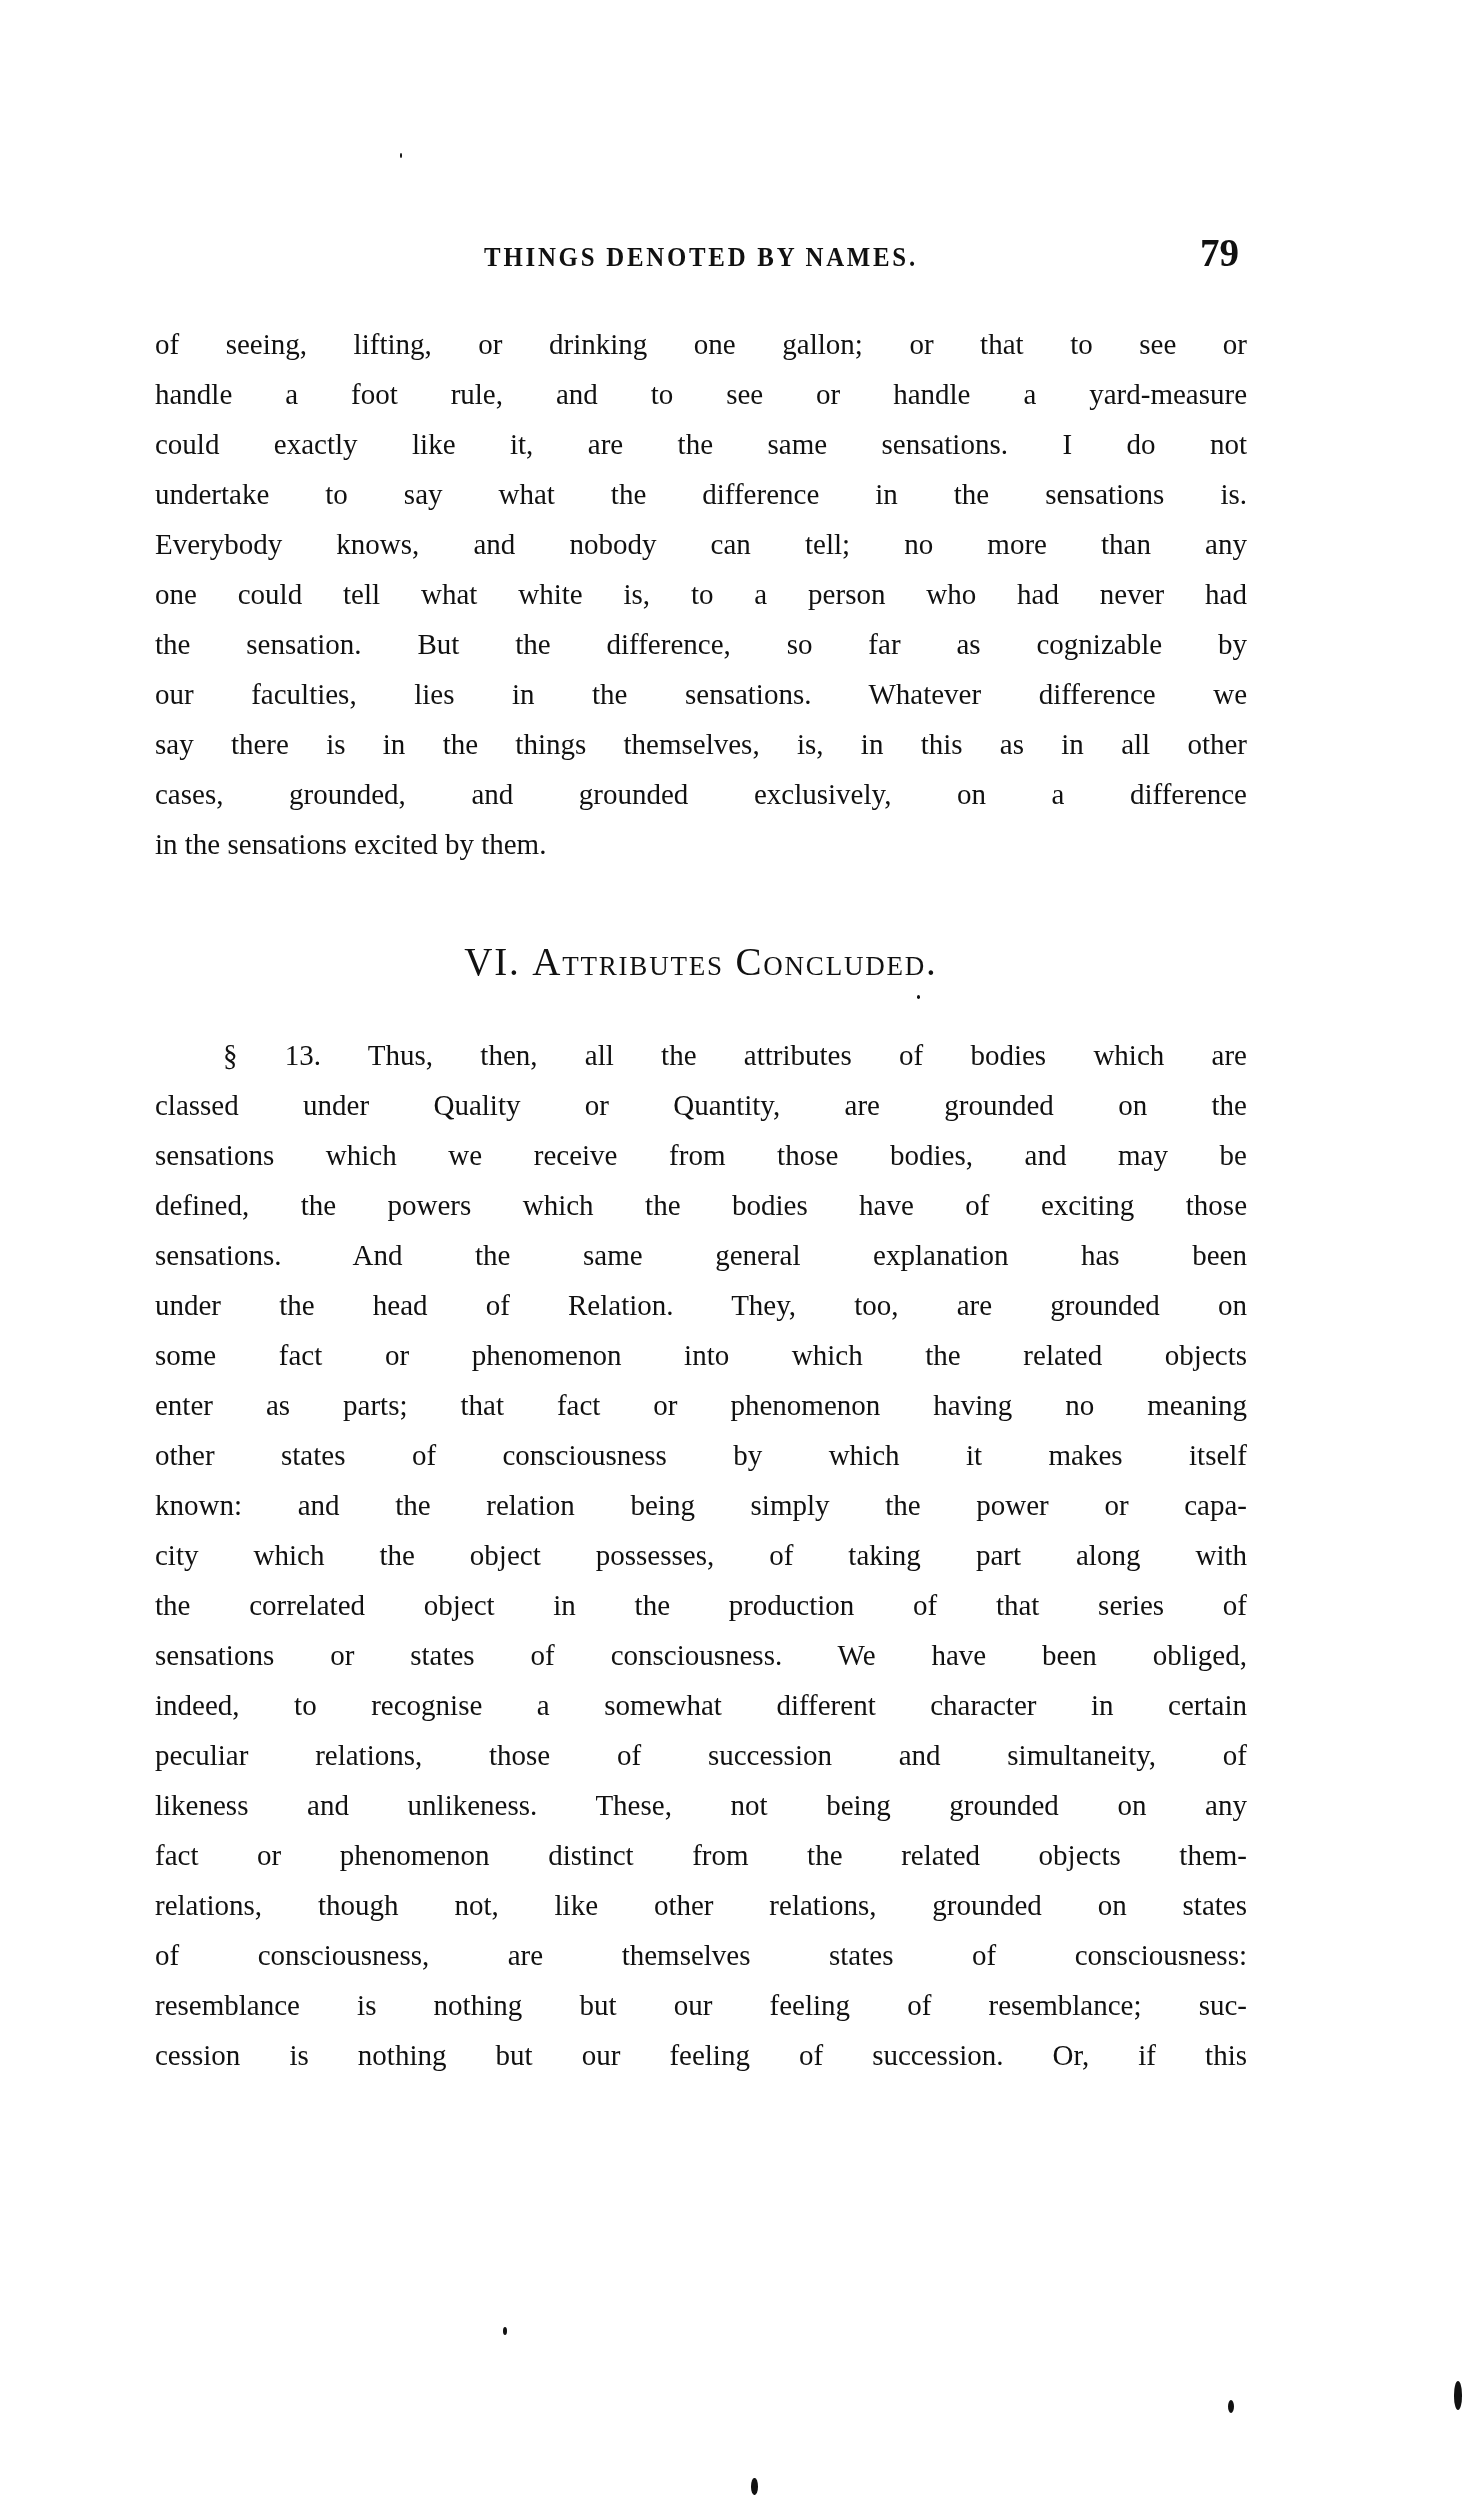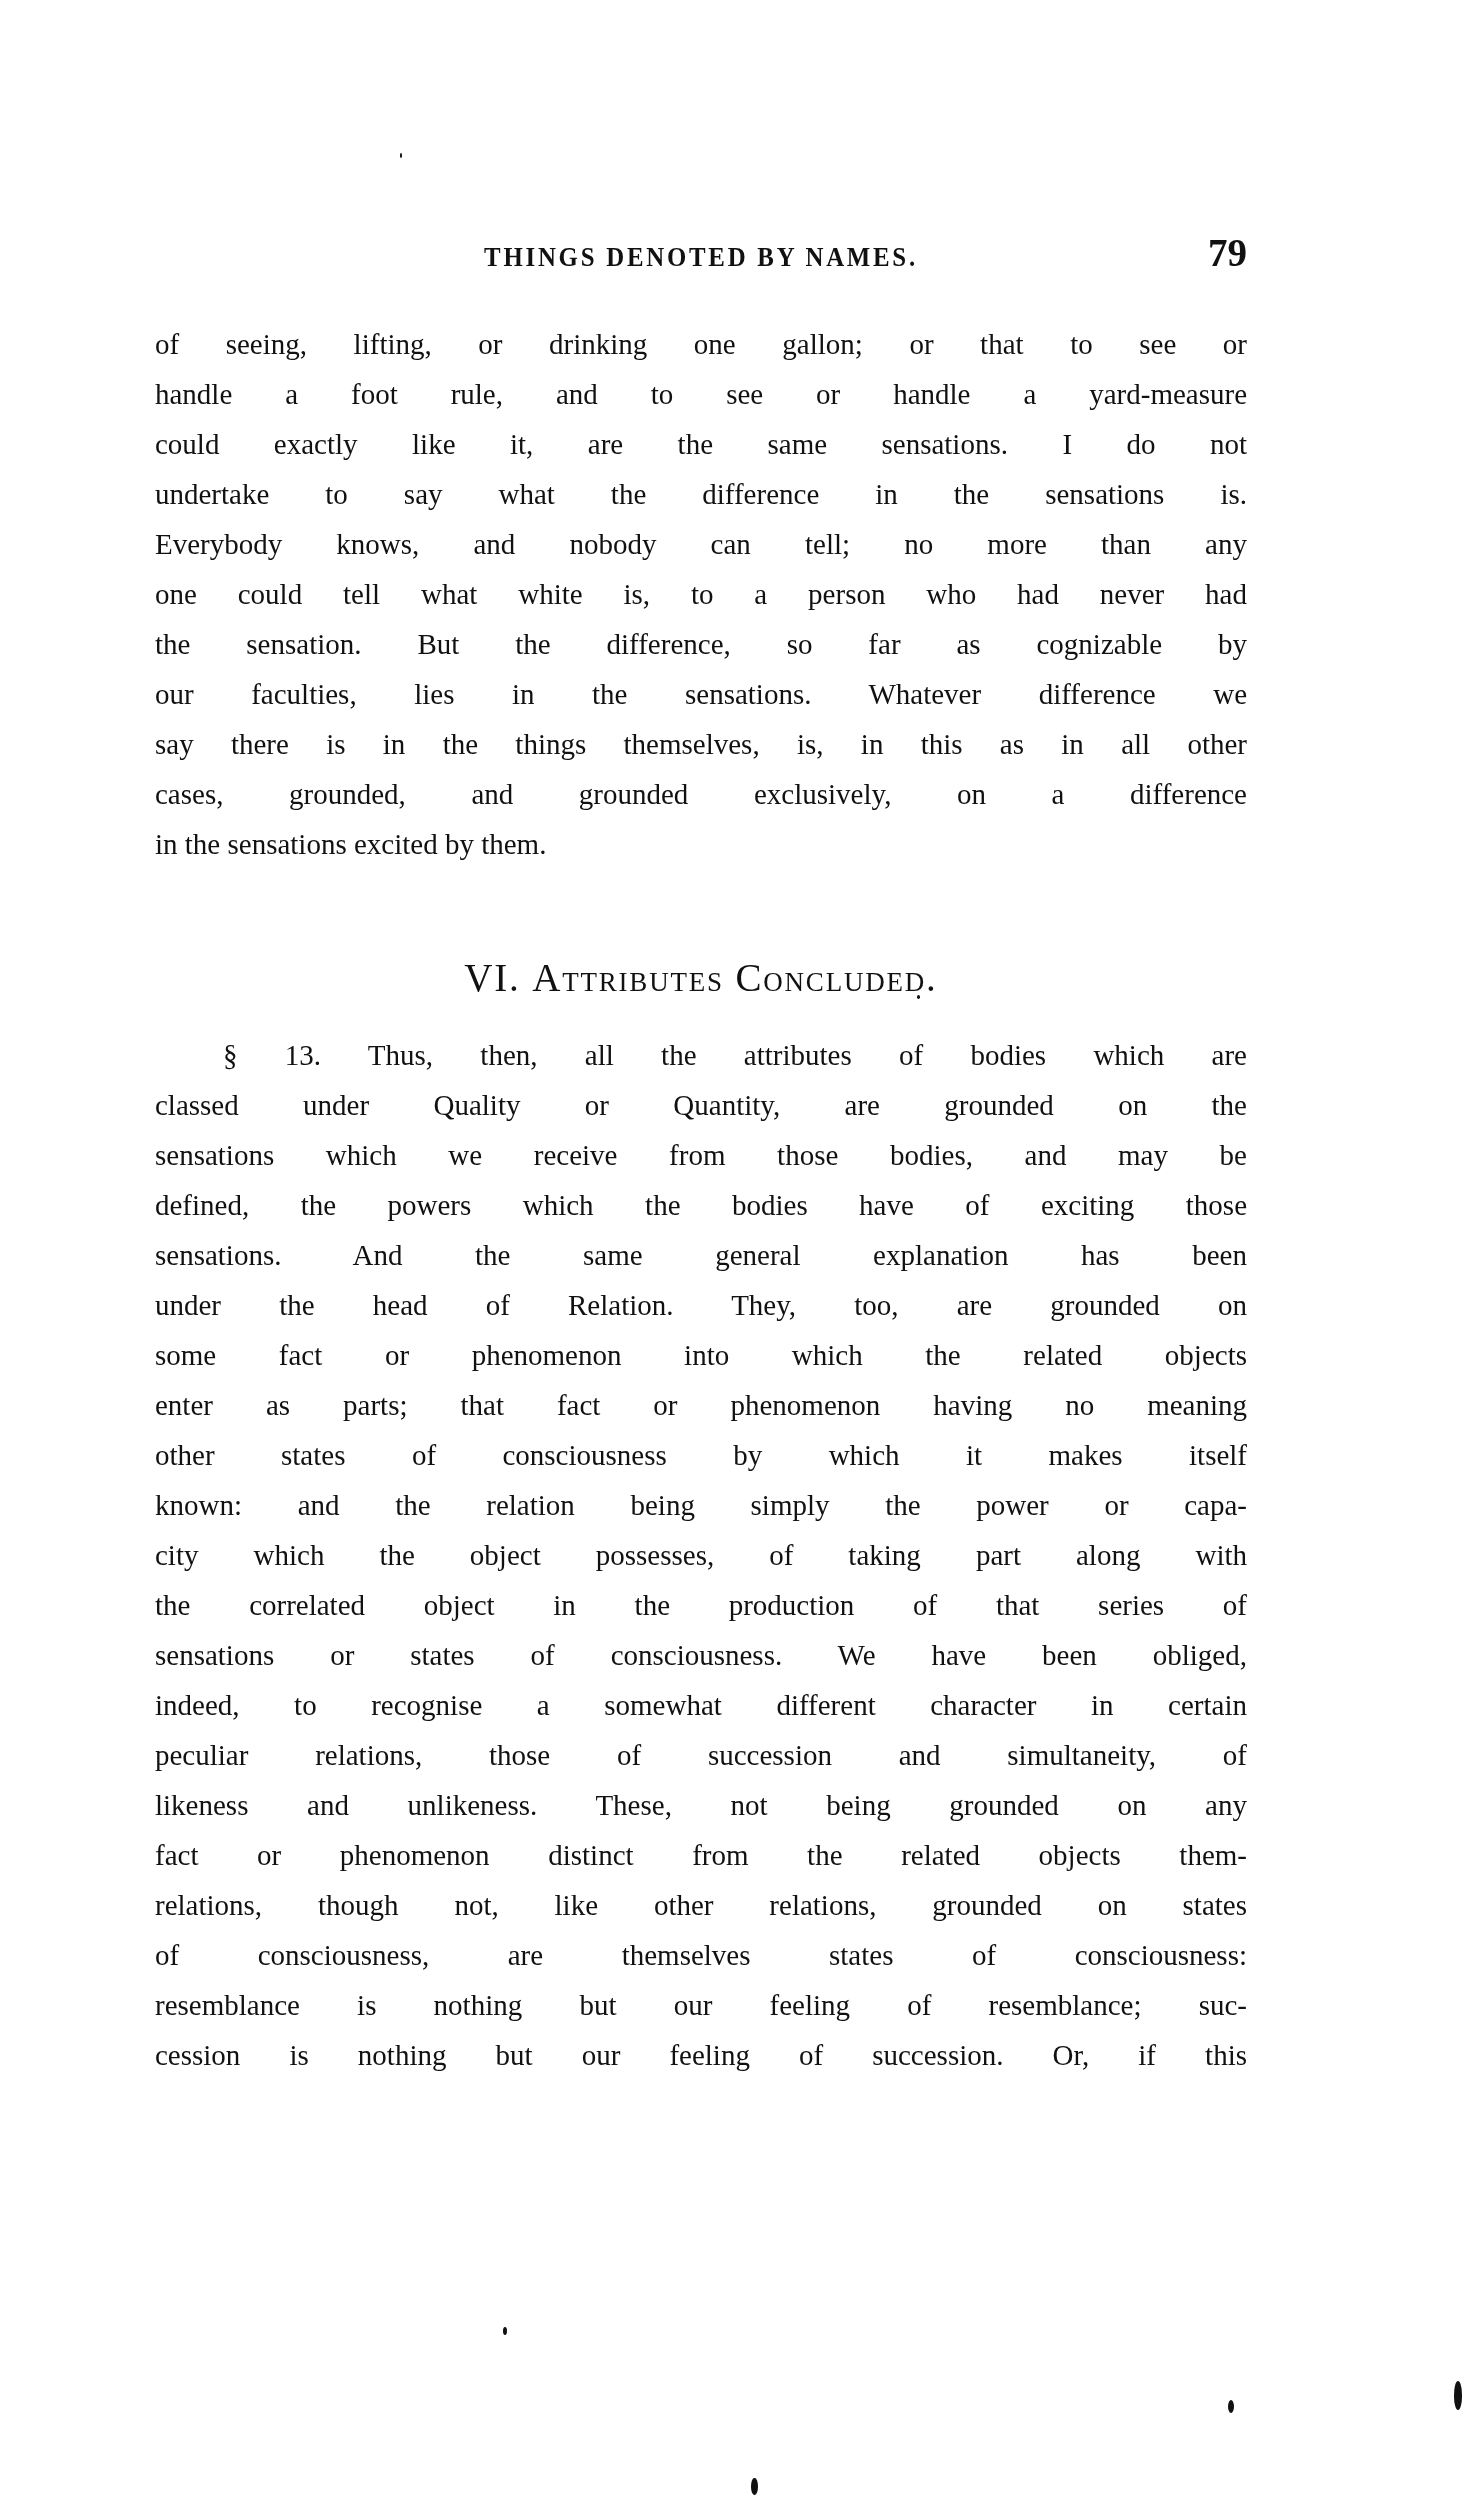--- a/index.html
+++ b/index.html
@@ -10,35 +10,35 @@
   .page { position: absolute; left: 0; top: 0; width: 1478px; height: 2512px; text-decoration: underline; }
   .running-head {
     position: absolute; top: 233px; left: 155px; width: 1092px; height: 48px;
   }
   .running-title {
     position: absolute; left: 0; width: 100%; text-align: center; top: 0;
     font-size: 27px; letter-spacing: 3px; line-height: 48px; font-weight: bold;
     transform: scaleX(0.92);
   }
   .page-number {
-    position: absolute; right: 0; top: -3.6px; font-size: 39px; line-height: 48px; font-weight: bold;
+    position: absolute; right: 8px; top: -3.6px; font-size: 39px; line-height: 48px; font-weight: bold;
   }
   .text-block {
     position: absolute; left: 155px; width: 1092px;
     font-size: 29px; line-height: 50px; text-align: justify;
   }
   .text-block .line {
     display: block; height: 50px; white-space: nowrap;
     text-align: justify; text-align-last: justify;
   }
   .text-block .line.last { text-align-last: left; }
   .block1 { top: 319px; }
   .section-heading {
     position: absolute; top: 935px; left: 155px; width: 1092px; text-align: center;
-    font-size: 39px; line-height: 54px; letter-spacing: 1.8px; margin-top: 16px;
+    font-size: 39px; line-height: 54px; letter-spacing: 1.8px;
   }
   .section-heading .sc { font-variant: small-caps; }
   .block2 { top: 1030px; }
   .text-block .line.indent { padding-left: 68px; box-sizing: border-box; }
   .speck {
     position: absolute; background: #111; border-radius: 50%;
   }
 </style>
 </head>
 <body>

